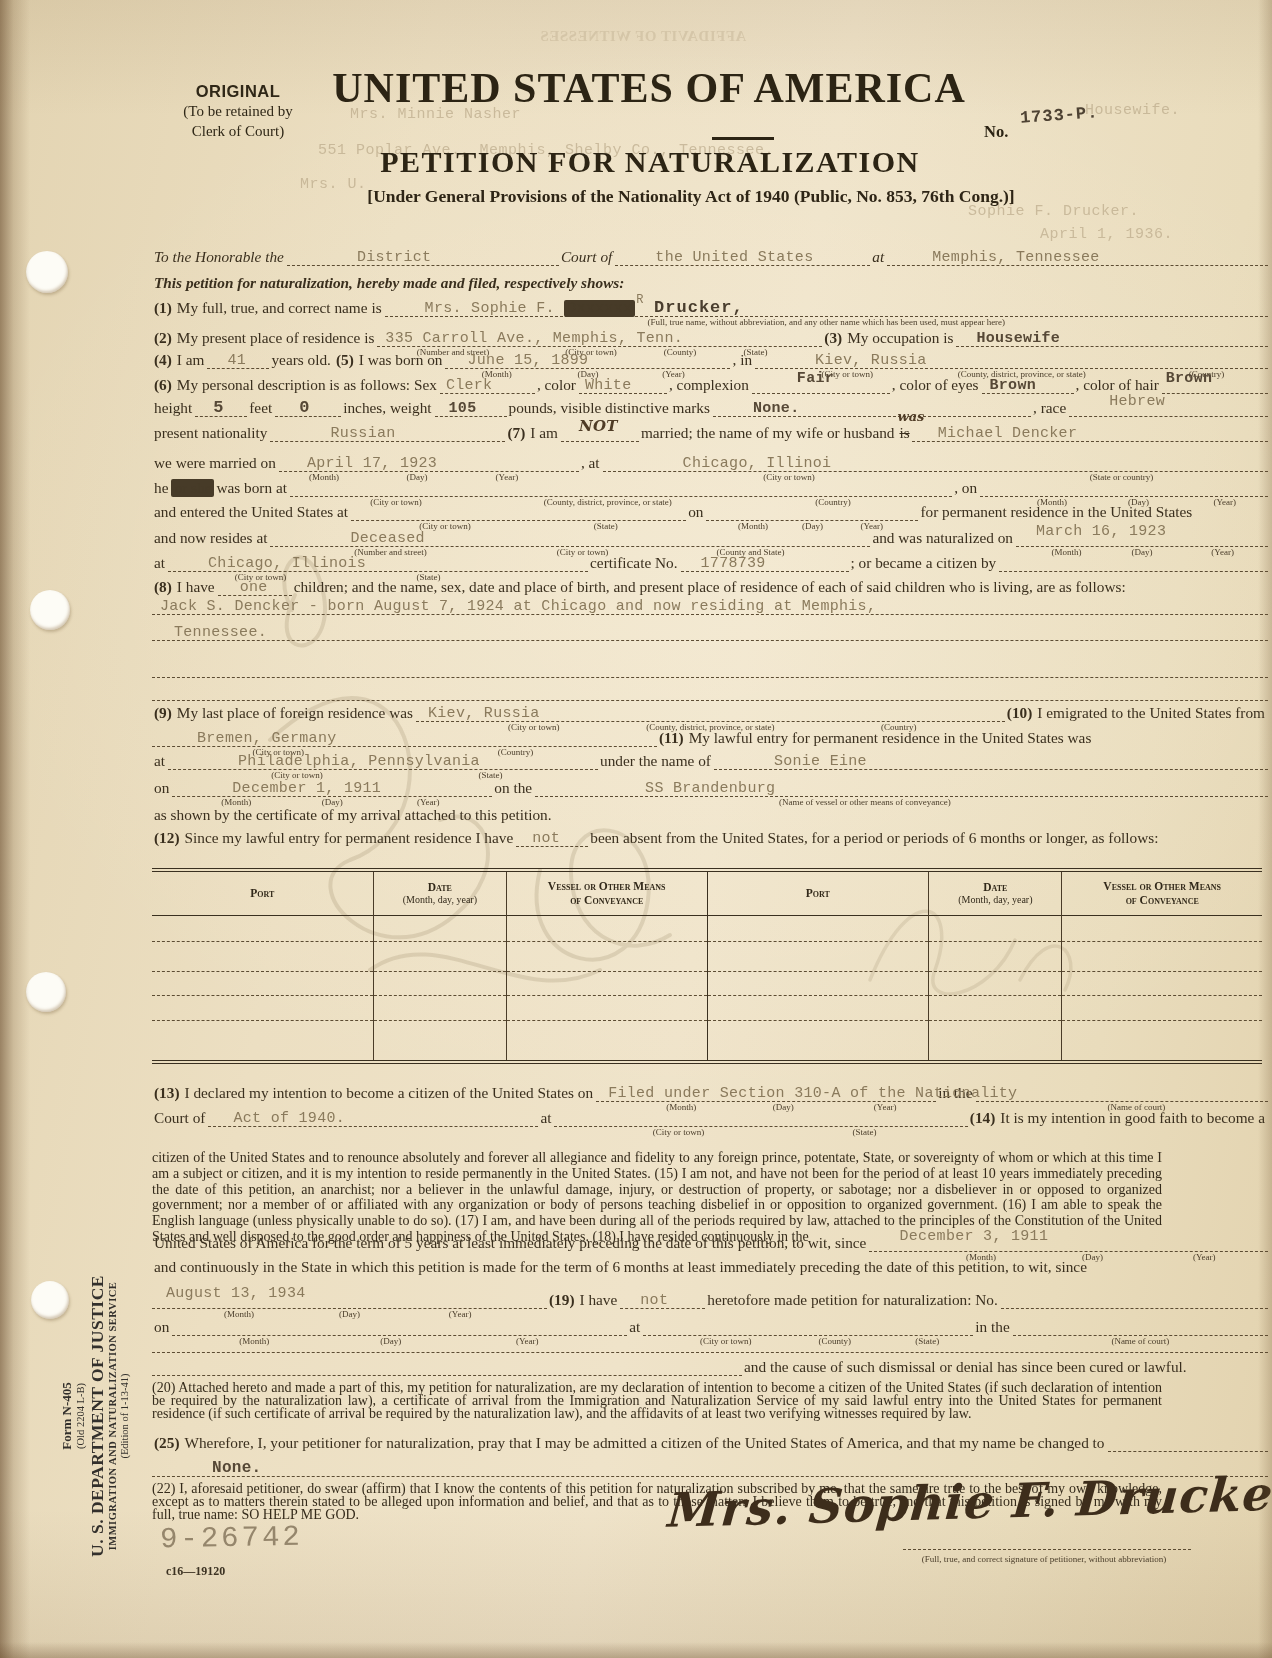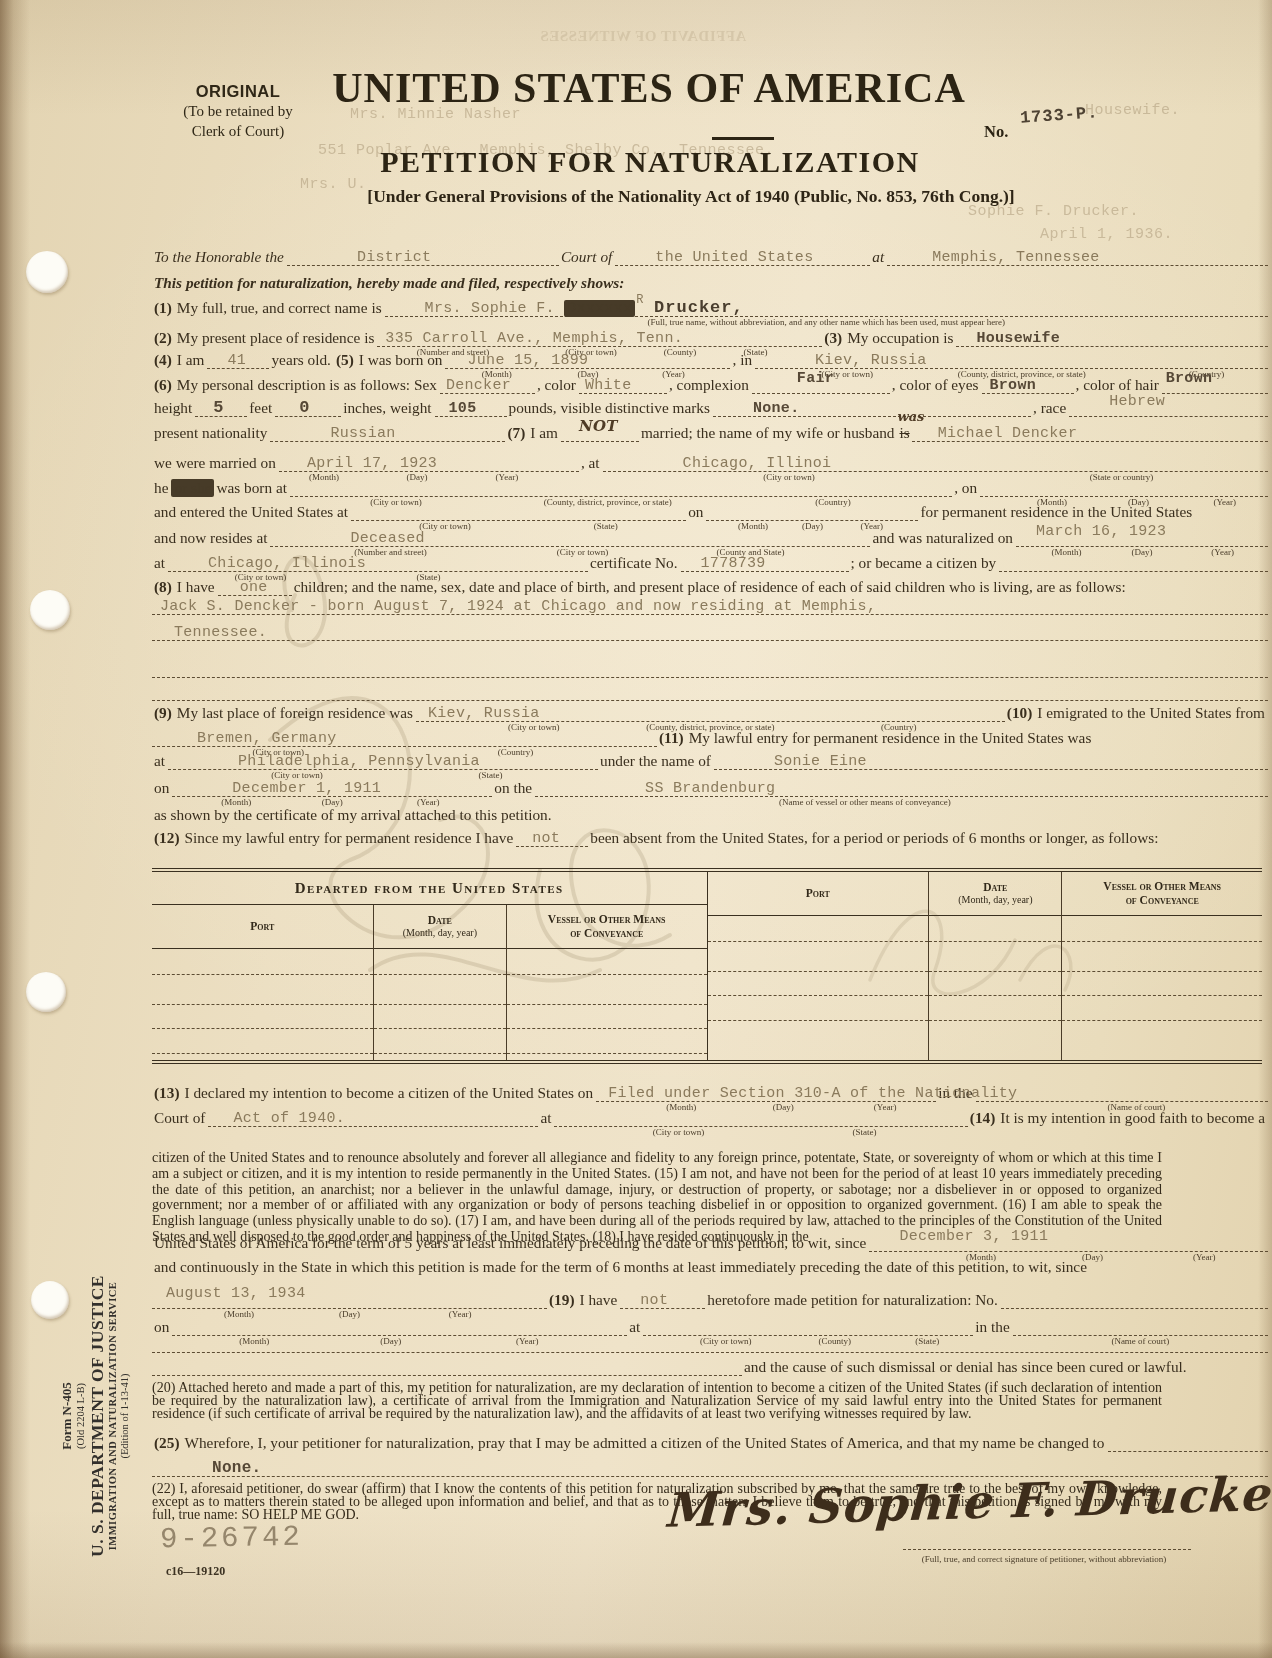--- a/index.html
+++ b/index.html
@@ -203,21 +203,21 @@
     <span class="cap" style="left:18%">(City or town)</span>
     <span class="cap" style="left:52%">(County, district, province, or state)</span>
     <span class="cap" style="left:88%">(Country)</span>
   </span>
 </div>
 
 <div class="r" style="top:376px">
   <span class="lb bn">(6)</span>
   <span class="lb">My personal description is as follows: Sex</span>
   <span class="bk fx" style="width:95px">
-      <span class="tv" style="left:6px">Dencker</span>
+      <span class="tv" style="left:6px">Clerk</span>
     </span>
   <span class="lb">, color</span>
   <span class="bk fx" style="width:88px">
       <span class="tv" style="left:6px">White</span>
     </span>
   <span class="lb">, complexion</span>
   <span class="bk fx" style="width:138px">
       <span class="tv dk up" style="left:45px">Fair</span>
     </span>
   <span class="lb">, color of eyes</span>
@@ -430,21 +430,20 @@
   <span class="lb bn">(12)</span>
   <span class="lb">Since my lawful entry for permanent residence I have</span>
   <span class="bk fx" style="width:72px">
       <span class="tv" style="left:16px">not</span>
     </span>
   <span class="lb">been absent from the United States, for a period or periods of 6 months or longer, as follows:</span>
 </div>
 
 <div class="tbl">
   <div class="half">
-    <div class="ttl">Departed from the United States</div>
     <div class="cols">
       <div class="col port">
         <div class="hd">
             <span>Port</span>
           </div>
         <div class="cells">
           <div class="cell" style="height:26px"></div>
           <div class="cell" style="height:30px"></div>
           <div class="cell" style="height:24px"></div>
           <div class="cell" style="height:25px"></div>

